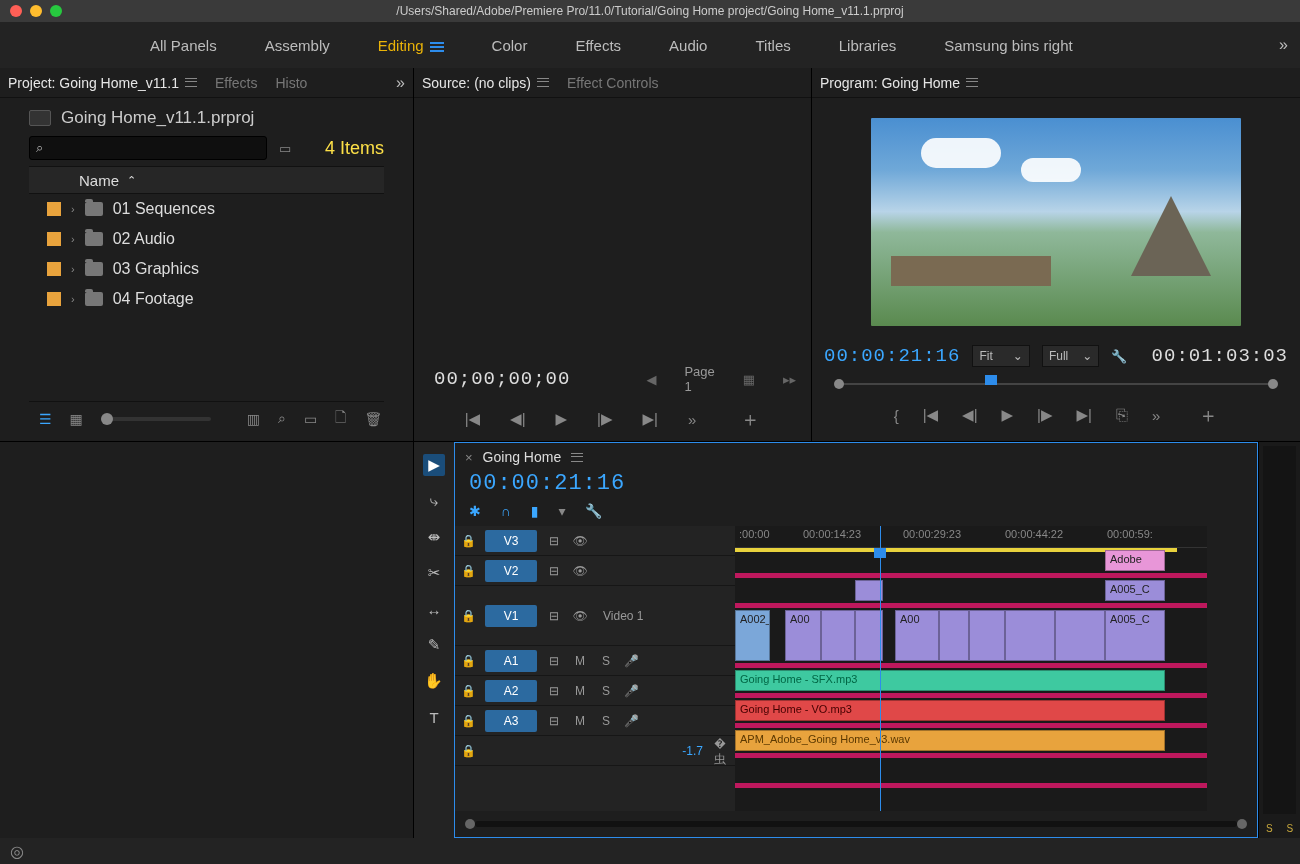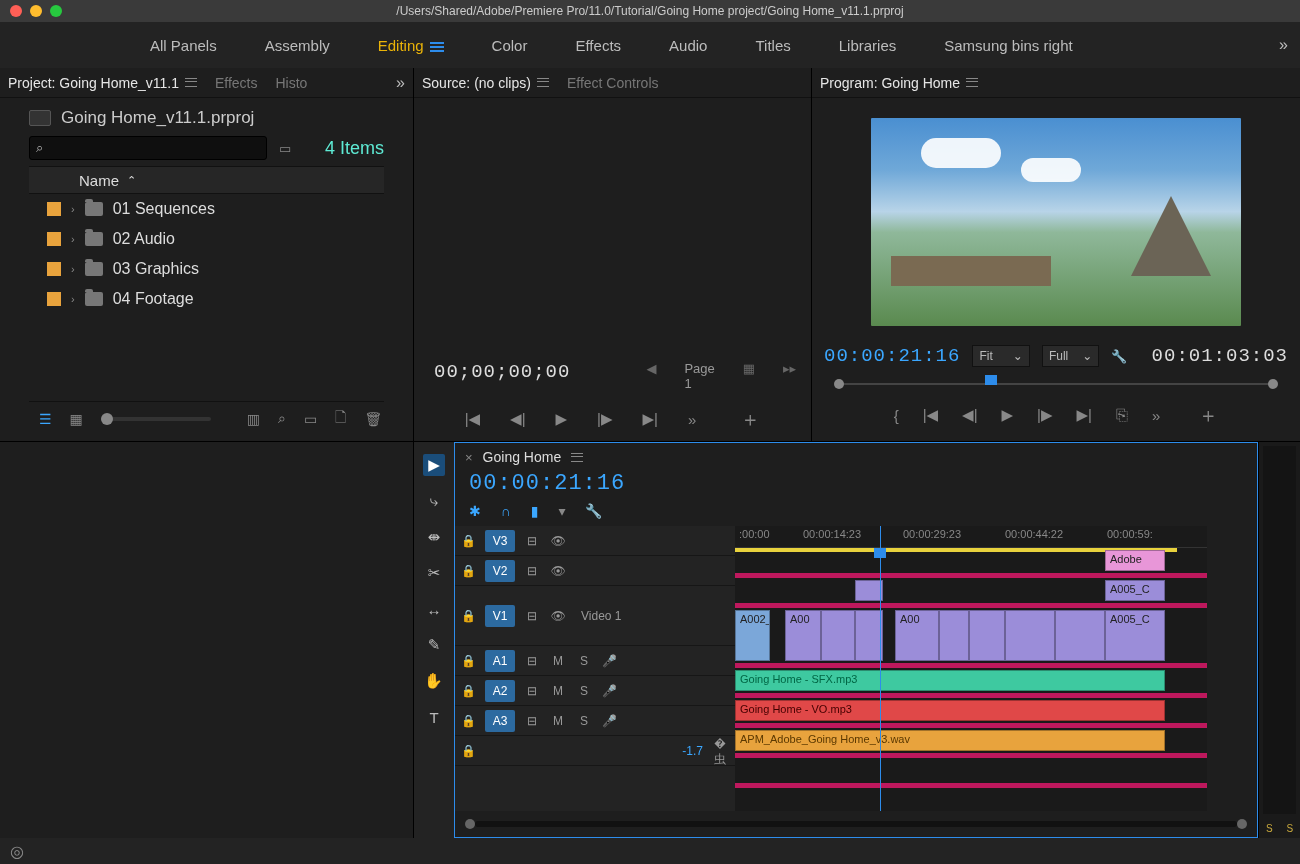--- a/index.html
+++ b/index.html
@@ -30,38 +30,38 @@
   .panel-tab.active{ color:#e6e6e6; }
   .panel-tab.dim{ color:#777;}
   .menu-icon{display:inline-block;width:12px;height:9px;border-top:1.5px solid #888;border-bottom:1.5px solid #888;position:relative;}
   .menu-icon:before{content:"";position:absolute;top:2px;left:0;right:0;border-top:1.5px solid #888;}
   .overflow{margin-left:auto;color:#bbb;font-size:16px;}
 
   .proj-body{ padding:6px 29px; flex:1; display:flex; flex-direction:column;}
   .proj-header{ display:flex; align-items:center; gap:10px; color:#ccc; font-size:17px; padding:4px 0 8px;}
   .proj-search-row{ display:flex; align-items:center; gap:12px; margin-bottom:6px;}
   .proj-search{ flex:0 0 238px; height:24px; background:#0f0f0f; border:1px solid #000; border-radius:3px; display:flex; align-items:center; padding:0 6px;}
-  .proj-count{ margin-left:auto; font-size:18px; color:#5eead4;}
+  .proj-count{ margin-left:auto; font-size:18px; color:#fde047;}
   .proj-colhead{ background:#262626; height:28px; display:flex; align-items:center; padding-left:50px; font-size:15px; color:#ddd; border-top:1px solid #111; border-bottom:1px solid #111;}
   .proj-colhead .caret{margin-left:8px;font-size:11px;}
   .bin-row{ height:30px; display:flex; align-items:center; gap:10px; padding-left:18px; font-size:16px; color:#ddd;}
   .bin-swatch{ width:14px; height:14px; background:#e8a33d;}
   .chev{color:#888;font-size:11px;}
   .folder-icon{width:18px;height:14px;background:#777;border-radius:2px;position:relative;}
   .folder-icon:before{content:"";position:absolute;top:-3px;left:0;width:8px;height:3px;background:#777;border-radius:2px 2px 0 0;}
 
   .proj-footer{ margin-top:auto; height:34px; display:flex; align-items:center; gap:18px; padding:0 10px; border-top:1px solid #111;}
   .pf-icon{color:#888;font-size:14px;}
   .pf-slider{flex:0 0 110px;height:4px;background:#333;border-radius:2px;position:relative;}
   .pf-knob{position:absolute;left:0;top:-4px;width:12px;height:12px;border-radius:50%;background:#888;}
 
   
   .source-body{flex:1;display:flex;flex-direction:column;}
   .source-empty{flex:1;}
-  .source-controls{height:36px;display:flex;gap:28px;padding:0 20px;justify-content:flex-start;margin-top:27px;}
+  .source-controls{height:36px;display:flex;align-items:center;gap:28px;padding:0 20px;justify-content:flex-start;margin-top:27px;}
   .tc{font-family:"Courier New",monospace;font-size:19px;letter-spacing:1px;}
   .tc.blue{color:#3ba7ff;}
   .tc.white{color:#ddd;}
   .pager-arrow{color:#666;}
   .source-trans{height:44px;display:flex;align-items:center;justify-content:center;gap:30px;color:#888;}
   .trans-btn{color:#888;font-size:15px;cursor:pointer;}
   .plus{color:#888;font-size:20px;margin-left:14px;}
 
   
   .program-body{flex:1;display:flex;flex-direction:column;padding:6px 12px;}
@@ -97,21 +97,21 @@
   .tl-tc{padding:0 14px;}
   .tl-tc .tc{font-size:22px;color:#3ba7ff;font-weight:500;}
   .tl-icons-row{height:30px;display:flex;align-items:center;gap:20px;padding:0 14px;}
   .tl-icon{color:#3ba7ff;font-size:14px;}
   .tl-icon.grey{color:#888;}
   .tl-body{flex:1;display:flex;}
   .tl-trackhead{width:280px;background:#232323;display:flex;flex-direction:column;}
   .track-row{display:flex;align-items:center;border-bottom:1px solid #161616;padding:0 6px;gap:8px;font-size:12px;color:#aaa;}
   .track-row.h30{height:30px;} .track-row.h60{height:60px;}
   .lock-i{color:#888;font-size:12px;width:16px;text-align:center;}
-  .trackbtn{background:#2c6aa0;color:#fff;width:30px;height:22px;display:flex;align-items:center;justify-content:center;border-radius:2px;font-size:12px;}
+  .trackbtn{background:#2c6aa0;color:#fff;width:52px;height:22px;display:flex;align-items:center;justify-content:center;border-radius:2px;font-size:12px;}
   .tog{color:#999;font-size:12px;width:18px;text-align:center;}
   .tl-content{flex:1;position:relative;background:#1a1a1a;overflow:hidden;}
   .tl-ruler{height:22px;background:#1a1a1a;display:flex;font-size:11px;color:#888;position:relative;border-bottom:1px solid #333;}
   .tl-tick{position:absolute;top:2px;}
   .tl-playhead{position:absolute;top:0;bottom:0;width:1px;background:#2d8ceb;left:145px;z-index:5;}
   .tl-playhead:before{content:"";position:absolute;top:22px;left:-6px;width:12px;height:10px;background:#2d8ceb;}
   .clip-area{position:relative;}
   .clip-row{position:relative;border-bottom:5px solid #be185d;}
   .clip-row.h30{height:30px;} .clip-row.h60{height:60px;}
   .clip{position:absolute;top:2px;bottom:2px;border:1px solid rgba(0,0,0,0.3);font-size:11px;color:#222;padding:2px 4px;overflow:hidden;white-space:nowrap;}

